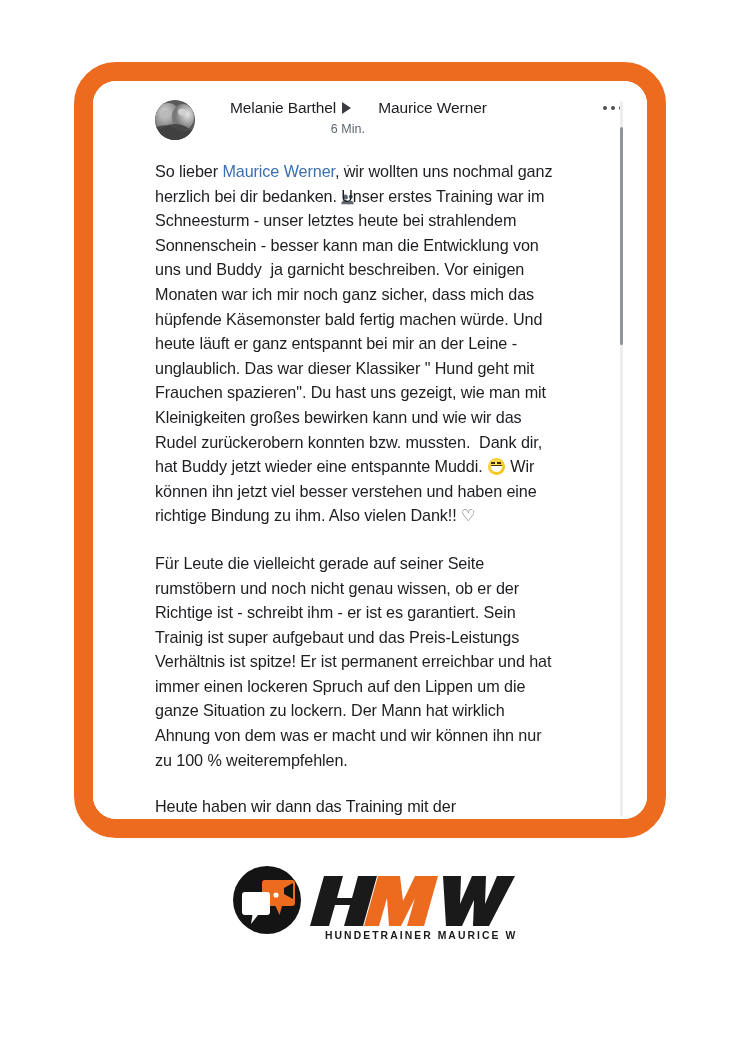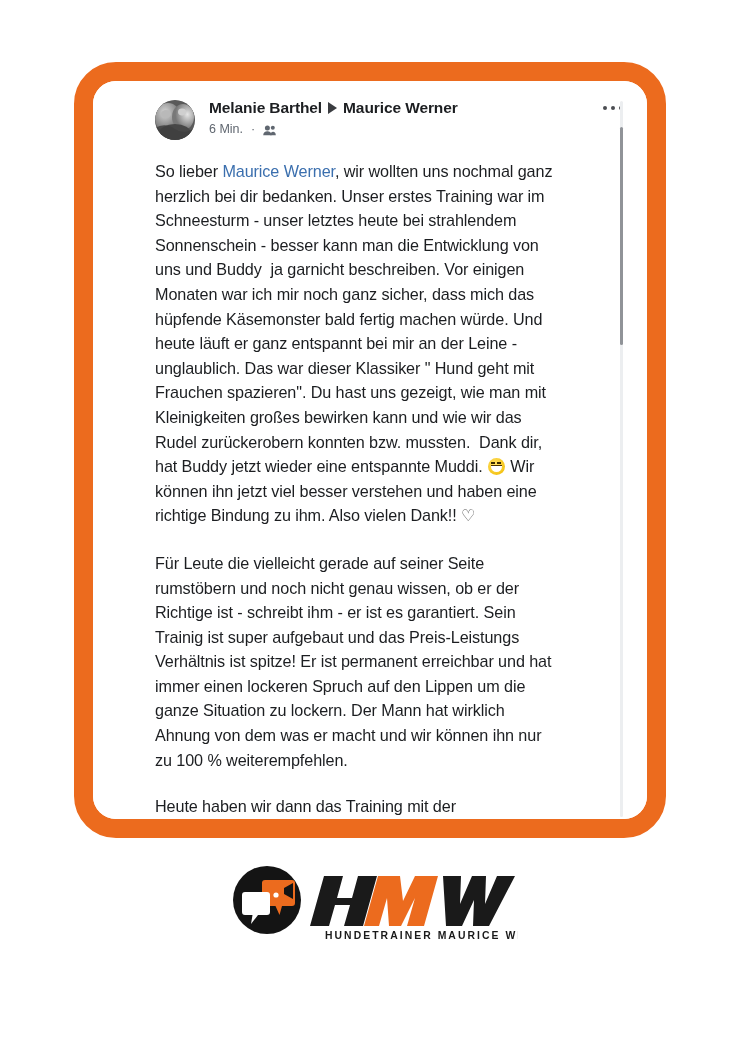--- a/index.html
+++ b/index.html
@@ -71,38 +71,39 @@
     font-size: 15.5px;
     font-weight: bold;
     color: #1c1e21;
     letter-spacing: -0.1px;
     line-height: 20px;
     white-space: nowrap;
     display: flex;
     align-items: center;
     gap: 5px;
   }
-  .author-name { font-weight: bold; }
+  .author-name { font-weight: normal; margin-left: 21px; }
   #caret-icon {
     display: inline-block;
     width: 0; height: 0;
     border-top: 6px solid transparent;
     border-bottom: 6px solid transparent;
     border-left: 9px solid #3a3c40;
     margin: 0 1px;
   }
   #meta-line {
     margin-top: 3px;
     font-size: 12.5px;
     color: #606770;
     line-height: 16px;
     display: flex;
     align-items: center;
-    gap: 8px;
+    gap: 20px;
     white-space: nowrap;
+    flex-direction: column;
   }
   #friends-icon { display:inline-block; width:13px; height:11px; }
 
   #menu-dots {
     position: absolute;
     right: 6px;
     top: 8px;
     display: flex;
     gap: 4px;
     align-items: center;

